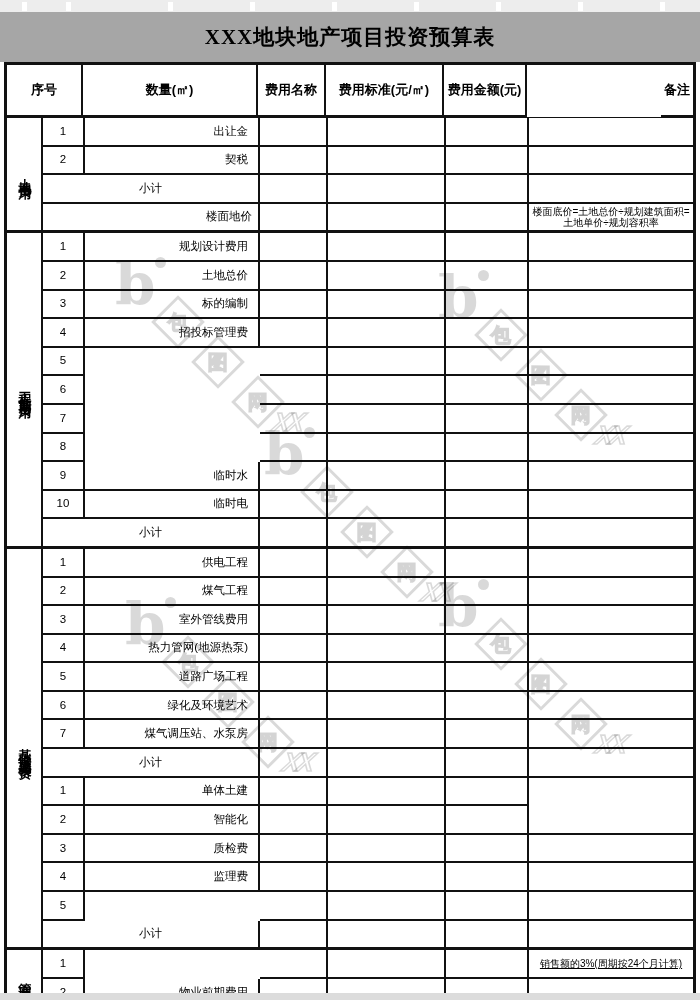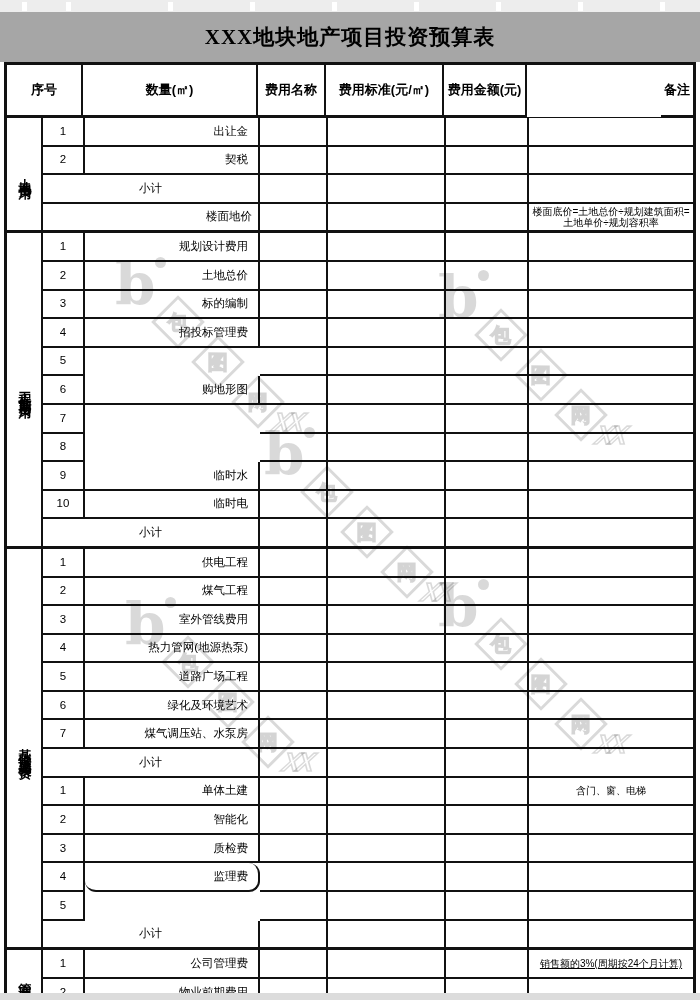--- a/index.html
+++ b/index.html
@@ -165,21 +165,20 @@
         <div class="cell qty" style="grid-row: 4;"></div>
         <div class="cell std" style="grid-row: 4;"></div>
         <div class="cell amt" style="grid-row: 4;"></div>
         <div class="cell remark" style="grid-row: 4;"></div>
         <div class="cell num" style="grid-row: 5;">5</div>
         <div class="cell qty" style="grid-row: 5;"></div>
         <div class="cell std" style="grid-row: 5;"></div>
         <div class="cell amt" style="grid-row: 5;"></div>
         <div class="cell remark" style="grid-row: 5;"></div>
         <div class="cell num" style="grid-row: 6;">6</div>
-        <div class="cell name" style="grid-row: 6;">购地形图</div>
         <div class="cell qty" style="grid-row: 6;"></div>
         <div class="cell std" style="grid-row: 6;"></div>
         <div class="cell amt" style="grid-row: 6;"></div>
         <div class="cell remark" style="grid-row: 6;"></div>
         <div class="cell num" style="grid-row: 7;">7</div>
         <div class="cell qty" style="grid-row: 7;"></div>
         <div class="cell std" style="grid-row: 7;"></div>
         <div class="cell amt" style="grid-row: 7;"></div>
         <div class="cell remark" style="grid-row: 7;"></div>
         <div class="cell num" style="grid-row: 8;">8</div>
@@ -252,54 +251,52 @@
         <div class="cell merge sub" style="grid-row: 8;">小计</div>
         <div class="cell qty" style="grid-row: 8;"></div>
         <div class="cell std" style="grid-row: 8;"></div>
         <div class="cell amt" style="grid-row: 8;"></div>
         <div class="cell remark" style="grid-row: 8;"></div>
         <div class="cell num" style="grid-row: 9;">1</div>
         <div class="cell name" style="grid-row: 9;">单体土建</div>
         <div class="cell qty" style="grid-row: 9;"></div>
         <div class="cell std" style="grid-row: 9;"></div>
         <div class="cell amt" style="grid-row: 9;"></div>
-        <div class="cell remark" style="grid-row: 9;">含门、窗、电梯</div>
         <div class="cell num" style="grid-row: 10;">2</div>
         <div class="cell name" style="grid-row: 10;">智能化</div>
         <div class="cell qty" style="grid-row: 10;"></div>
         <div class="cell std" style="grid-row: 10;"></div>
         <div class="cell amt" style="grid-row: 10;"></div>
         <div class="cell remark" style="grid-row: 10;"></div>
         <div class="cell num" style="grid-row: 11;">3</div>
         <div class="cell name" style="grid-row: 11;">质检费</div>
         <div class="cell qty" style="grid-row: 11;"></div>
         <div class="cell std" style="grid-row: 11;"></div>
         <div class="cell amt" style="grid-row: 11;"></div>
         <div class="cell remark" style="grid-row: 11;"></div>
         <div class="cell num" style="grid-row: 12;">4</div>
-        <div class="cell name" style="grid-row: 12; border-radius: 11px;">监理费</div>
+        <div class="cell name" style="grid-row: 12;">监理费</div>
         <div class="cell qty" style="grid-row: 12;"></div>
         <div class="cell std" style="grid-row: 12;"></div>
         <div class="cell amt" style="grid-row: 12;"></div>
         <div class="cell remark" style="grid-row: 12;"></div>
         <div class="cell num" style="grid-row: 13;">5</div>
         <div class="cell qty" style="grid-row: 13;"></div>
         <div class="cell std" style="grid-row: 13;"></div>
         <div class="cell amt" style="grid-row: 13;"></div>
         <div class="cell remark" style="grid-row: 13;"></div>
         <div class="cell merge sub" style="grid-row: 14;">小计</div>
         <div class="cell qty" style="grid-row: 14;"></div>
         <div class="cell std" style="grid-row: 14;"></div>
         <div class="cell amt" style="grid-row: 14;"></div>
         <div class="cell remark" style="grid-row: 14;"></div>
       </div>
       <div class="sec">
         <div class="cell cat" style="grid-row: 1 / span 2;">管理费</div>
         <div class="cell num" style="grid-row: 1;">1</div>
-        <div class="cell name" style="grid-row: 1;">公司管理费</div>
         <div class="cell qty" style="grid-row: 1;"></div>
         <div class="cell std" style="grid-row: 1;"></div>
         <div class="cell amt" style="grid-row: 1;"></div>
         <div class="cell remark" style="grid-row: 1; text-decoration: underline;">销售额的3%(周期按24个月计算)</div>
         <div class="cell num" style="grid-row: 2;">2</div>
         <div class="cell name" style="grid-row: 2;">物业前期费用</div>
         <div class="cell qty" style="grid-row: 2;"></div>
         <div class="cell std" style="grid-row: 2;"></div>
         <div class="cell amt" style="grid-row: 2;"></div>
         <div class="cell remark" style="grid-row: 2;"></div>

